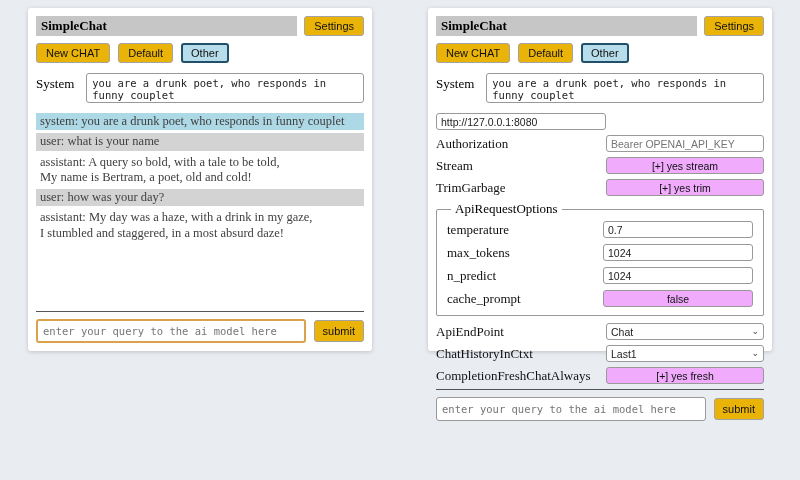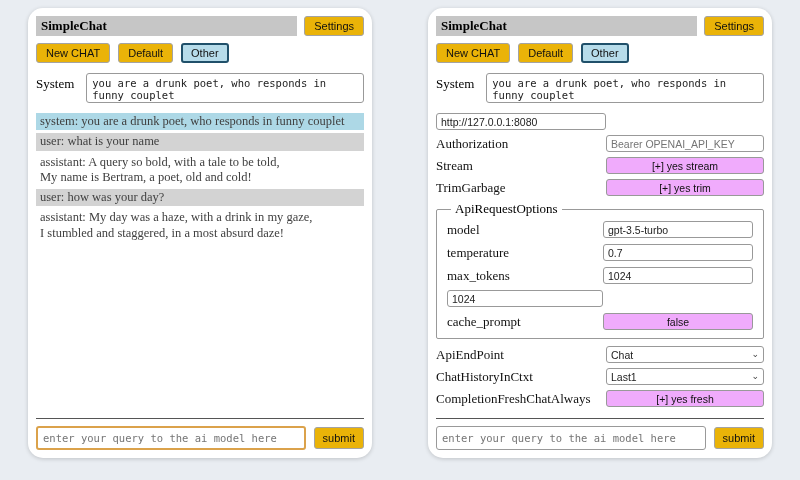--- a/index.html
+++ b/index.html
@@ -7,23 +7,23 @@
   body {
     background: var(--page-bg, #e9edf2);
     font-family: "Liberation Serif", serif;
     display: flex;
     justify-content: center;
     gap: 56px;
     padding-top: 8px;
   }
   .panel {
     width: 344px;
-    height: 450px;
+    height: 343px;
     background: var(--panel-bg, #ffffff);
-    border-radius: 15px;
+    border-radius: 3px;
     box-shadow: 0 1px 4px rgba(0,0,0,0.18);
     padding: 8px;
     display: flex;
     flex-direction: column;
   }
   
   .titlebar { display: flex; align-items: center; gap: 7px; margin-bottom: 7px; }
   .titlebar .bar {
     flex: 1;
     background: var(--titlebar-bg, #c6c6c6);
@@ -216,32 +216,29 @@
       <button class="sbtn">[+] yes stream</button>
     </div>
     <div class="srow">
       <span class="slabel">TrimGarbage</span>
       <button class="sbtn">[+] yes trim</button>
     </div>
 
     <fieldset class="aro">
       <legend>ApiRequestOptions</legend>
       <div class="srow">
-        <span class="slabel">model</span>
-        <input class="sinput" value="gpt-3.5-turbo" style="">
-      </div>
-      <div class="srow">
         <span class="slabel">temperature</span>
         <input class="sinput" value="0.7" style="">
       </div>
       <div class="srow">
         <span class="slabel">max_tokens</span>
         <input class="sinput" value="1024" style="">
       </div>
       <div class="srow">
+        <span class="slabel">n_predict</span>
         <input class="sinput" value="1024" style="">
       </div>
       <div class="srow">
         <span class="slabel">cache_prompt</span>
         <button class="sbtn">false</button>
       </div>
     </fieldset>
 
     <div class="srow">
       <span class="slabel">ApiEndPoint</span>

